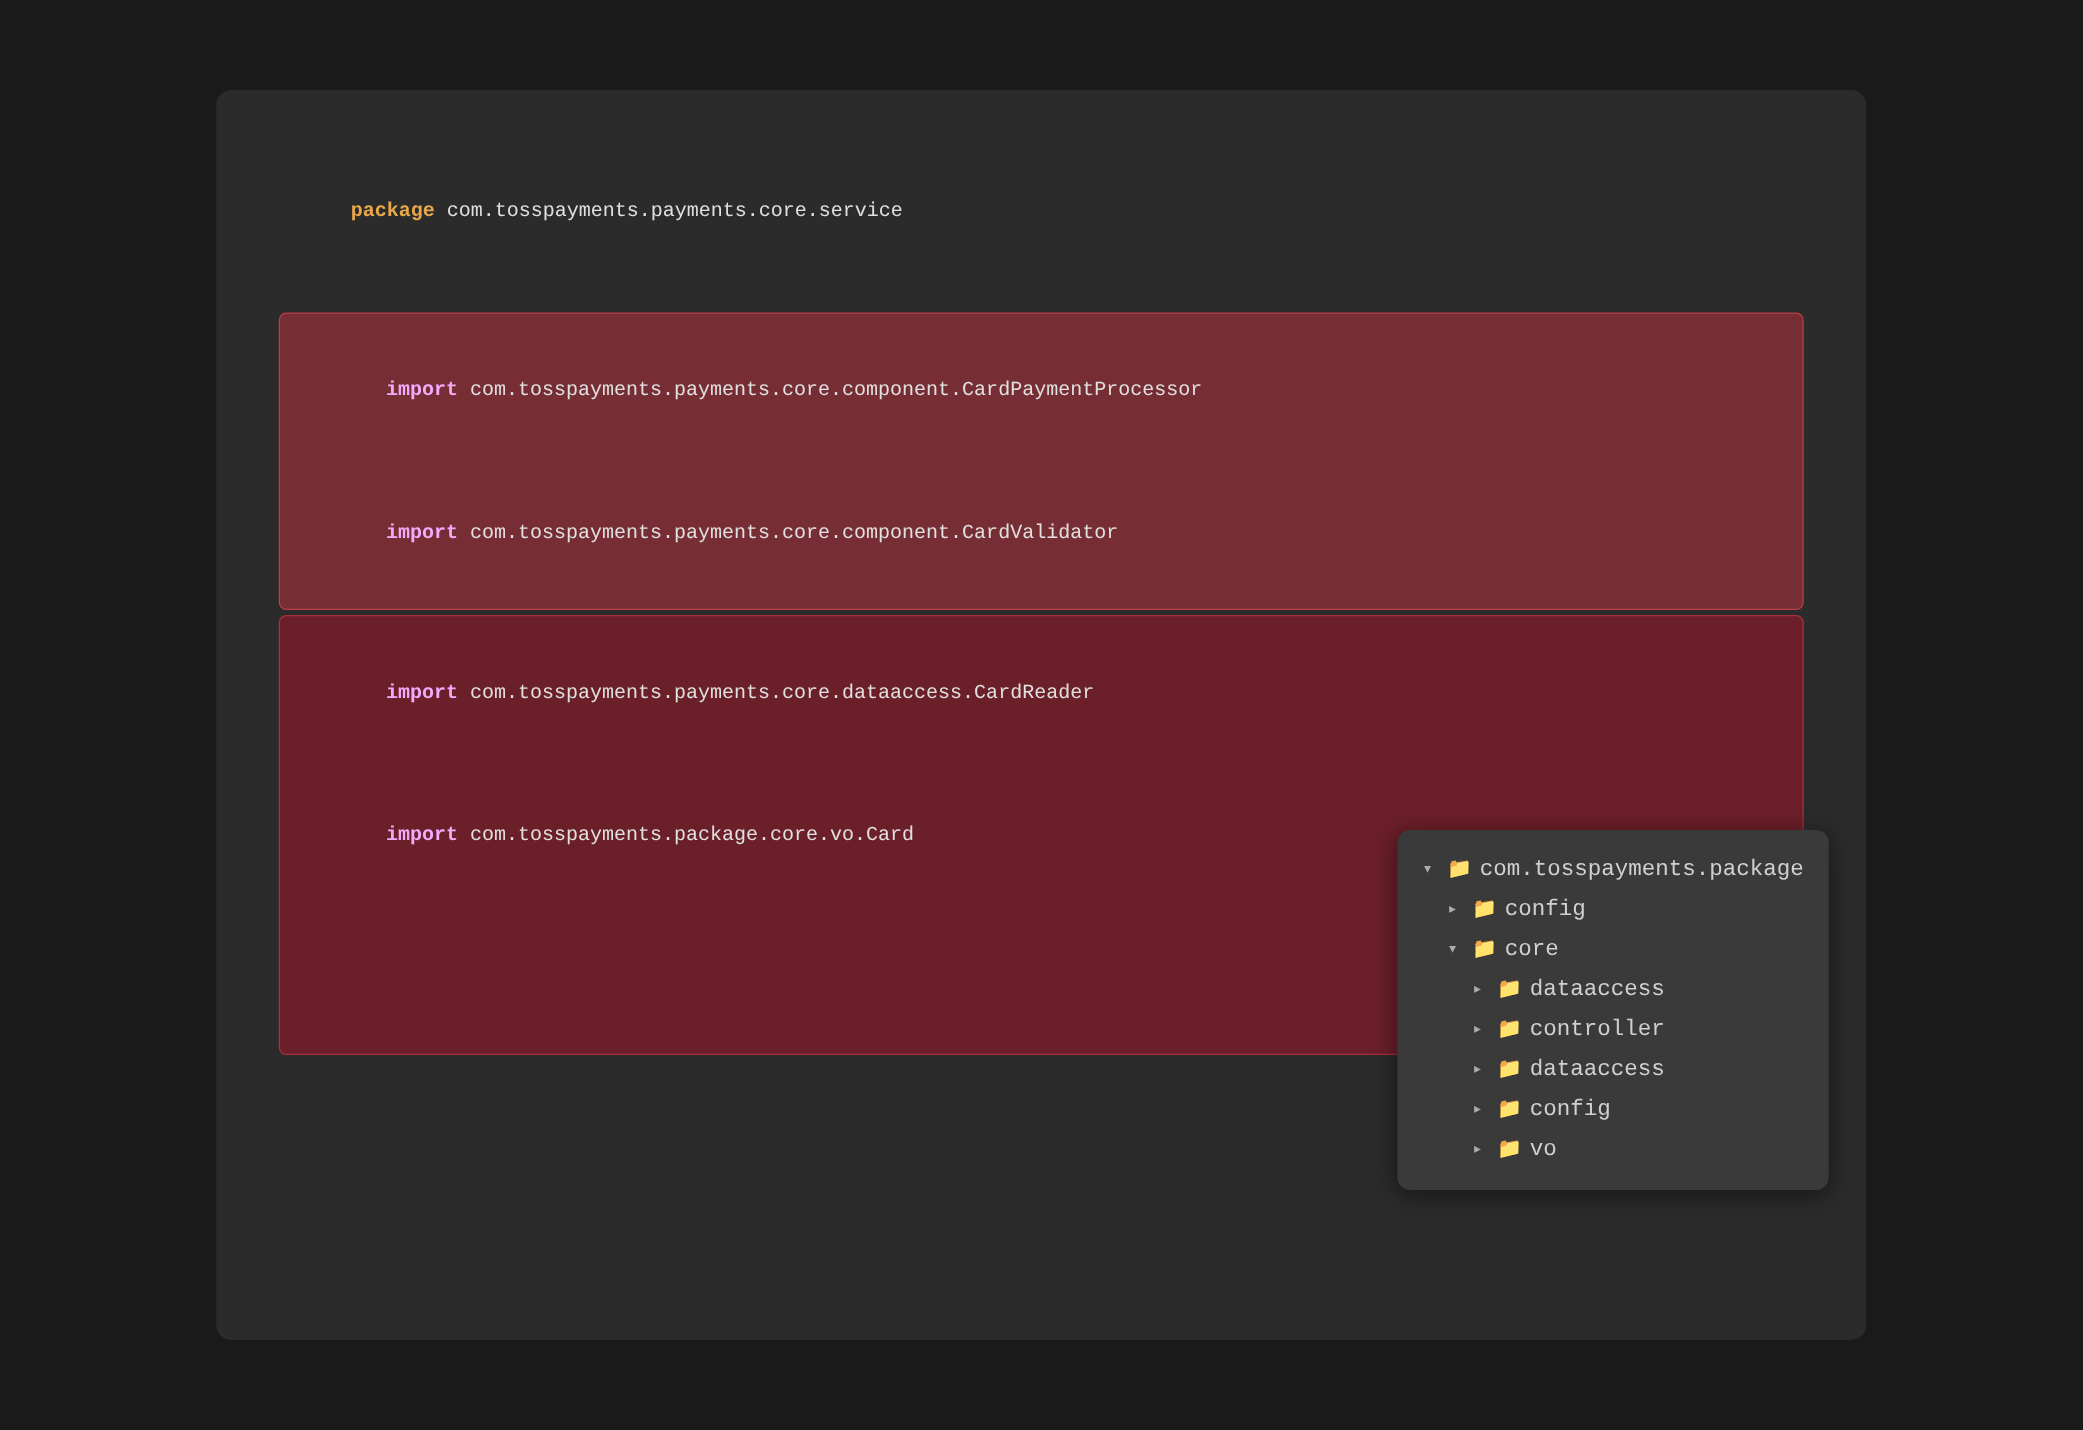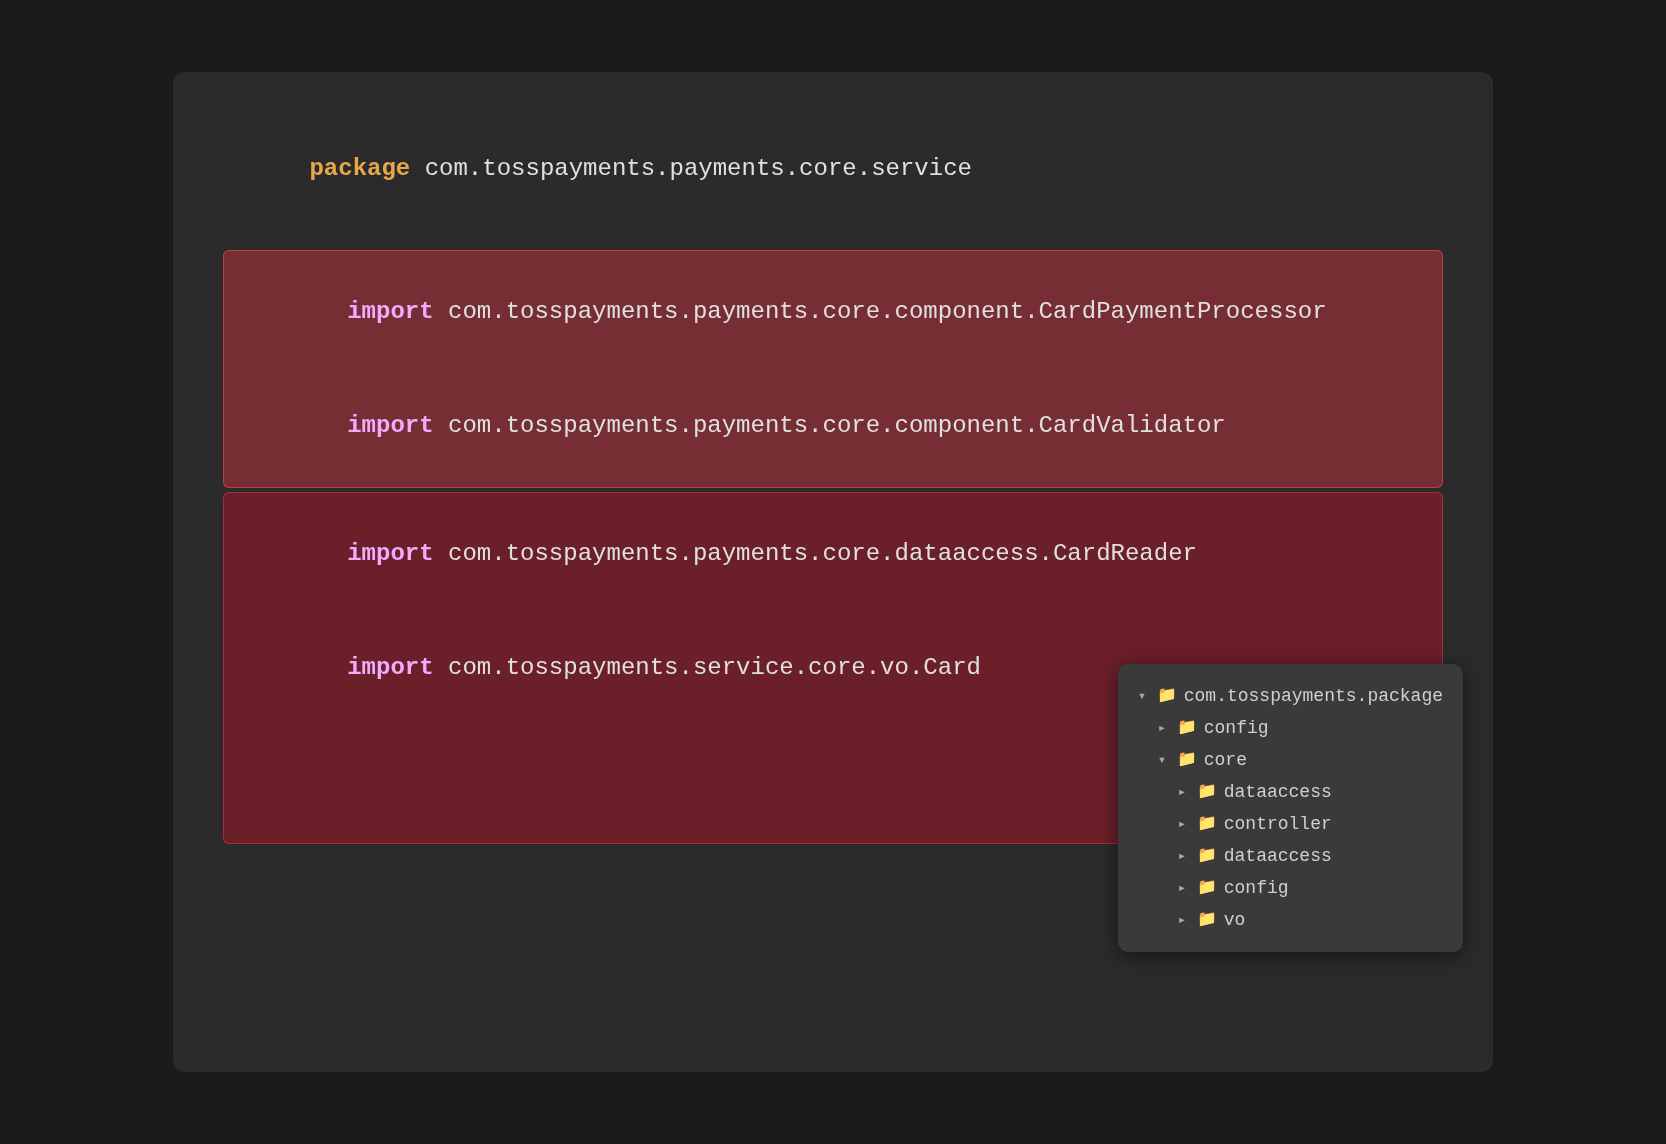--- a/index.html
+++ b/index.html
@@ -26,21 +26,21 @@
       padding: 40px 50px;
       position: relative;
       overflow: hidden;
     }
 
     .code-area {
       position: relative;
     }
 
     .code-line {
-      font-size: 24px;
+      font-size: 16px;
       line-height: 38px;
       white-space: pre;
       color: #c8c8c8;
     }
 
     .kw-package {
       color: #e8a84a;
       font-weight: bold;
     }
 
@@ -145,21 +145,21 @@
         <span class="kw-import">import</span> <span class="text-white">com.tosspayments.payments.core.component.CardValidator</span>
       </div>
     </div>
 
 
     <div class="highlight-group-dark">
       <div class="code-line">
         <span class="kw-import">import</span> <span class="text-white">com.tosspayments.payments.core.dataaccess.CardReader</span>
       </div>
       <div class="code-line">
-        <span class="kw-import">import</span> <span class="text-white">com.tosspayments.service.core.vo.Card</span>
+        <span class="kw-import">import</span> <span class="text-white">com.tosspayments.package.core.vo.Card</span>
       </div>
       <div class="code-line">
          
       </div>
     </div>
 
   </div>
 
   <div class="file-tree-popup">
 

